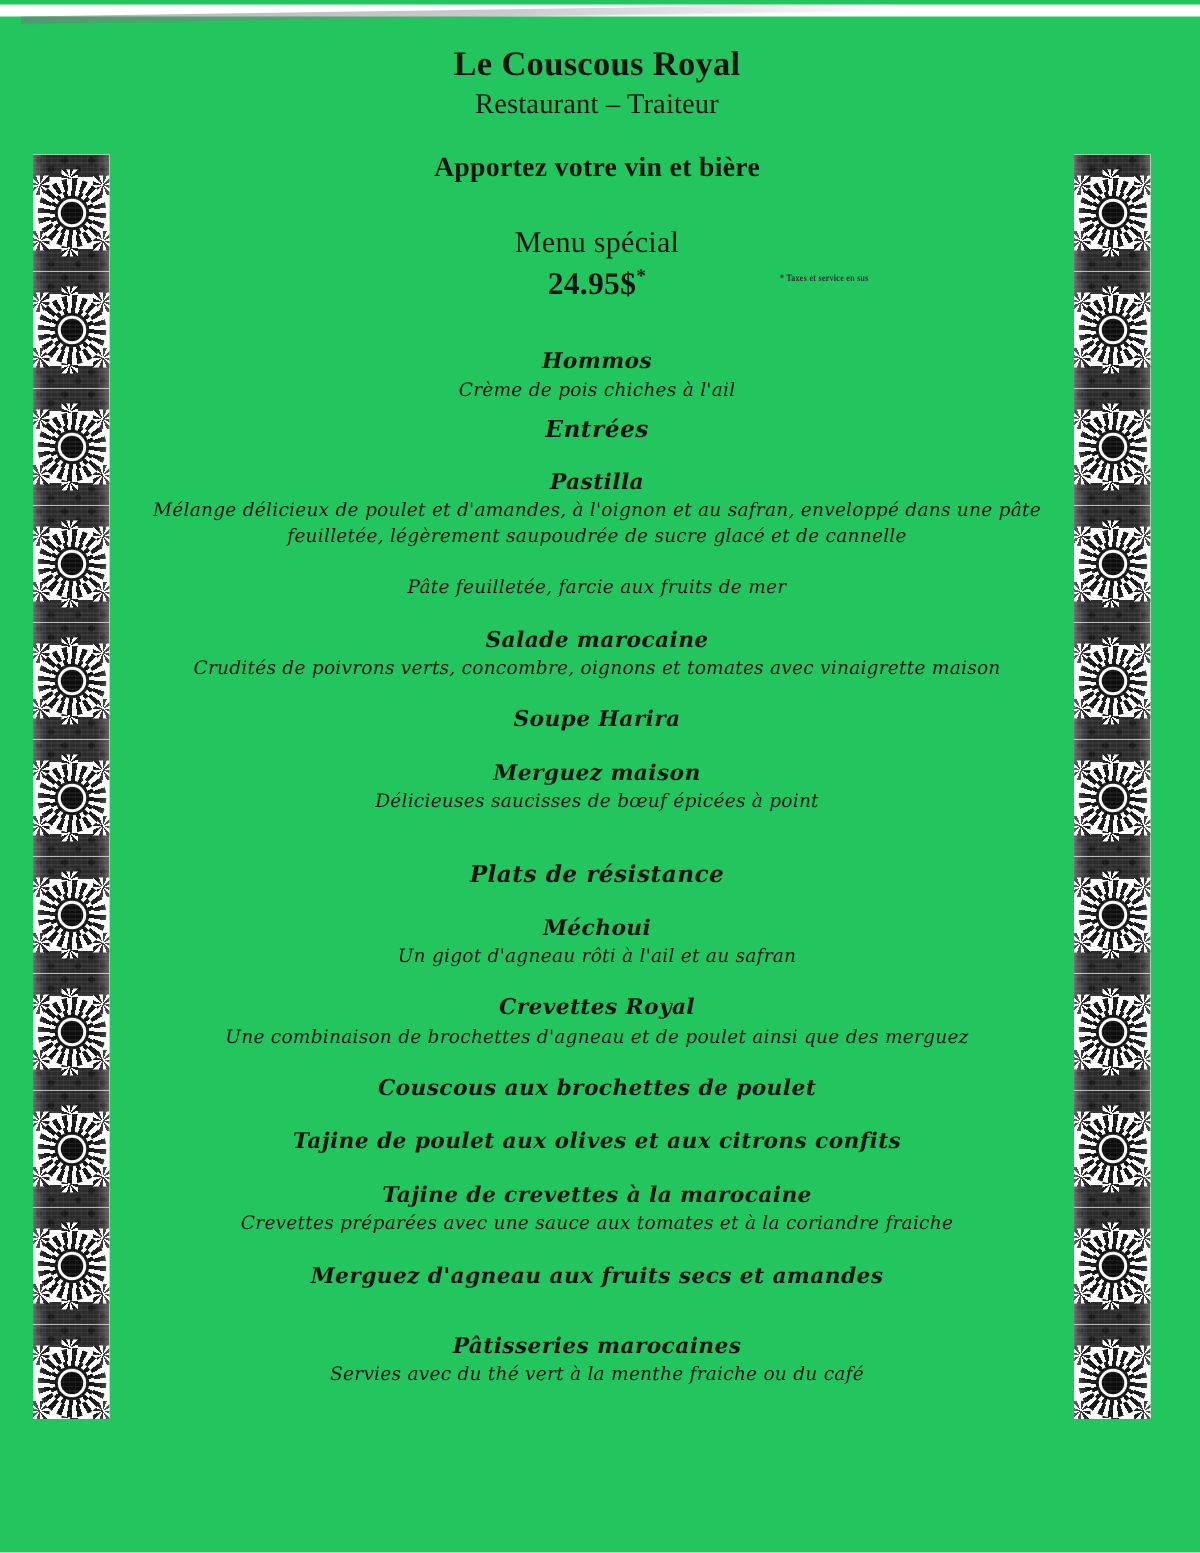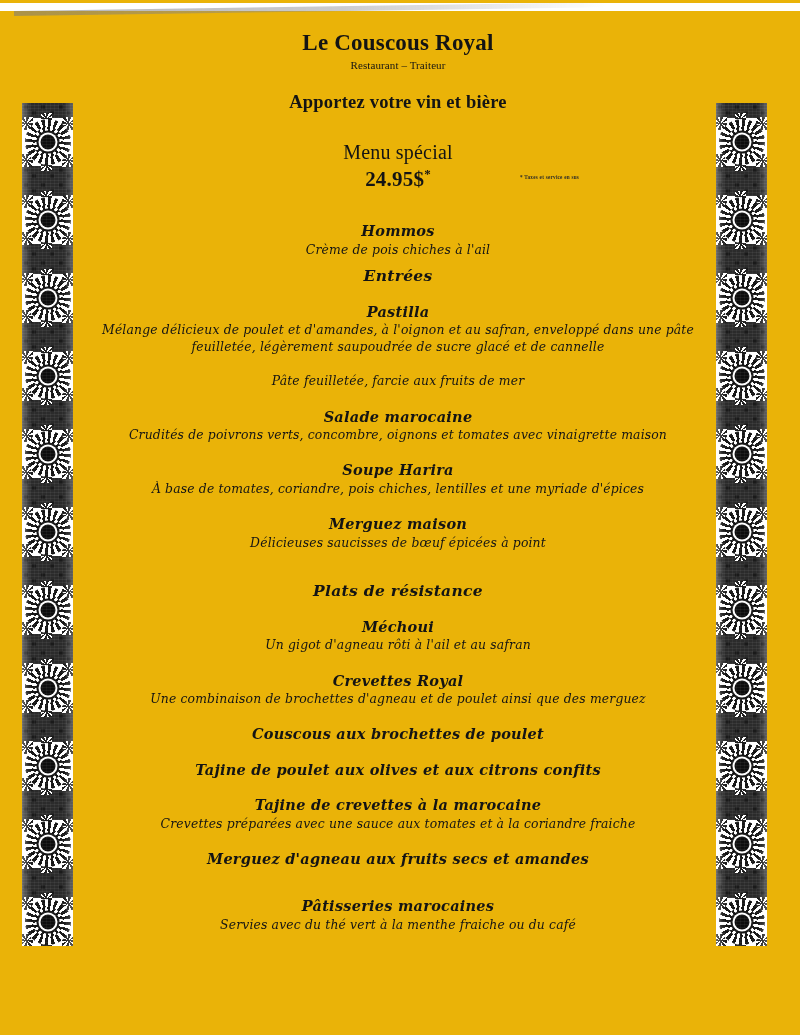--- a/index.html
+++ b/index.html
@@ -9,21 +9,21 @@
     height: 1035px;
     background: #ffffff;
     font-family: "Liberation Serif", serif;
     overflow: hidden;
     position: relative;
   }
 
   .page {
     position: absolute;
     inset: 0;
-    background: #eab308;
+    background: #22c55e;
   }
 
   
   .scan-edge {
     position: absolute;
     top: 11px;
     left: 14px;
     width: 590px;
     height: 5px;
     background: linear-gradient(to right,
@@ -171,21 +171,21 @@
   }
 
   .restaurant-name {
     font-weight: bold;
     font-size: 23px;
     letter-spacing: 0.2px;
     margin-top: 30px;
     line-height: 1.1;
   }
   .restaurant-sub {
-    font-size: 11px;
+    font-size: 19px;
     margin-top: 4px;
     letter-spacing: 0.1px;
   }
   .byob {
     font-weight: bold;
     font-size: 18.5px;
     margin-top: 21px;
     letter-spacing: 0.2px;
   }
 
@@ -548,21 +548,20 @@
           </div>
           <div class="dish script">
             <div class="dish-desc">Pâte feuilletée, farcie aux fruits de mer</div>
           </div>
           <div class="dish script">
             <div class="dish-name">Salade marocaine</div>
             <div class="dish-desc">Crudités de poivrons verts, concombre, oignons et tomates avec vinaigrette maison</div>
           </div>
           <div class="dish script">
             <div class="dish-name">Soupe Harira</div>
-            <div class="dish-desc">À base de tomates, coriandre, pois chiches, lentilles et une myriade d'épices</div>
           </div>
           <div class="dish script">
             <div class="dish-name">Merguez maison</div>
             <div class="dish-desc">Délicieuses saucisses de bœuf épicées à point</div>
           </div>
         </div>
         <div class="block-gap-lg">
           <div class="section-head script">Plats de résistance</div>
           <div class="dish script">
             <div class="dish-name">Méchoui</div>

